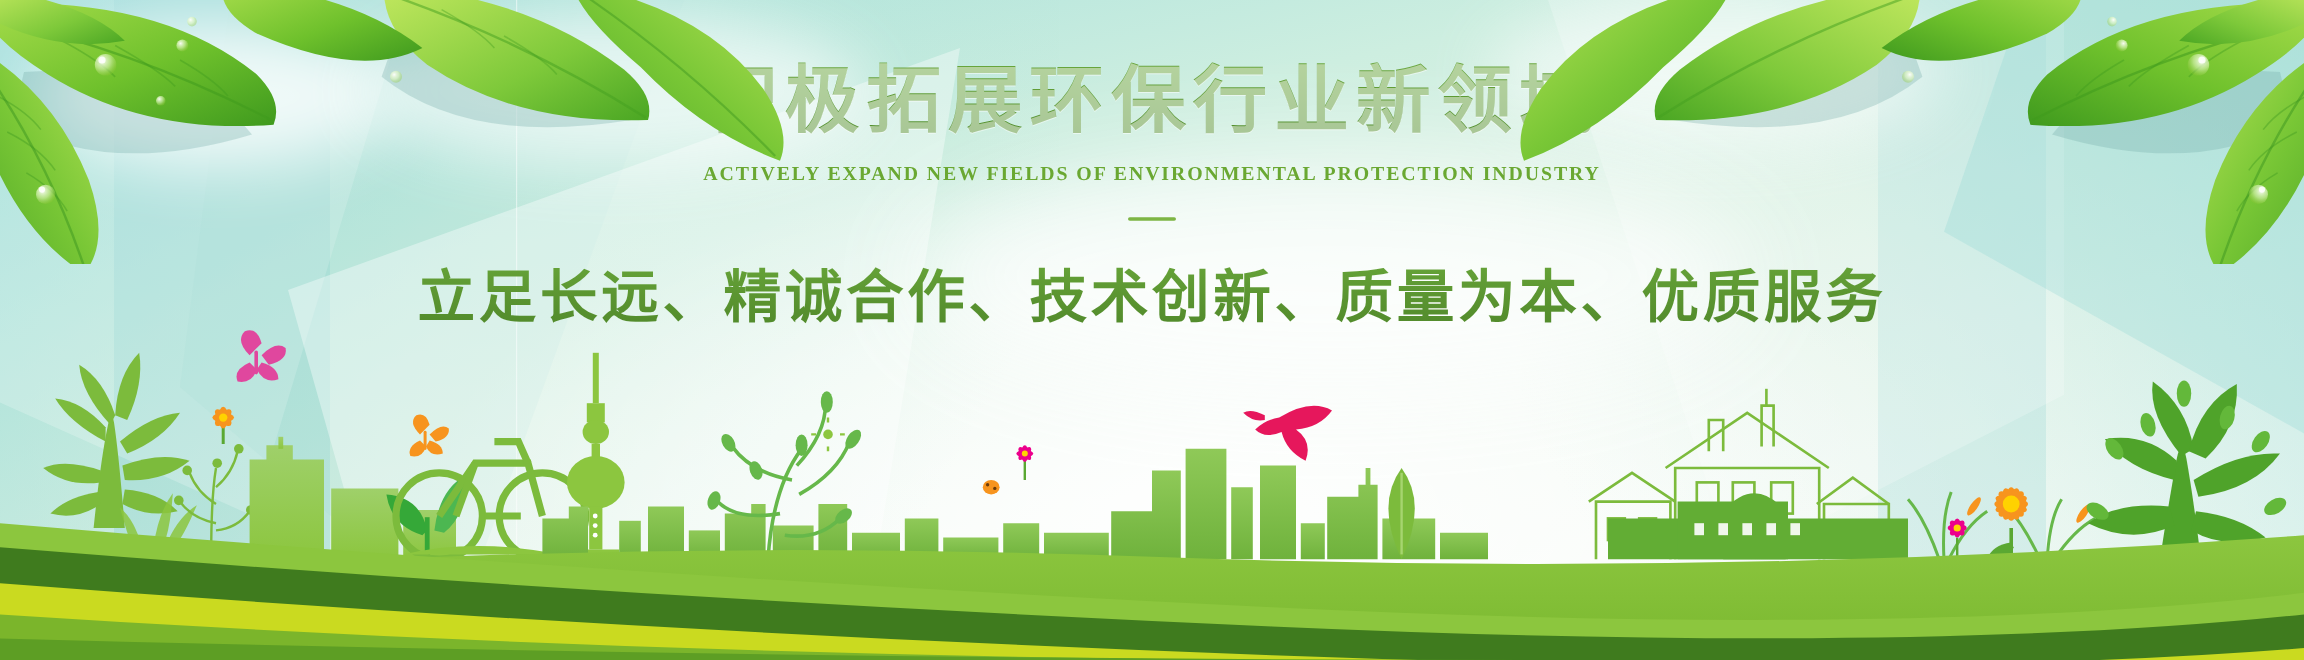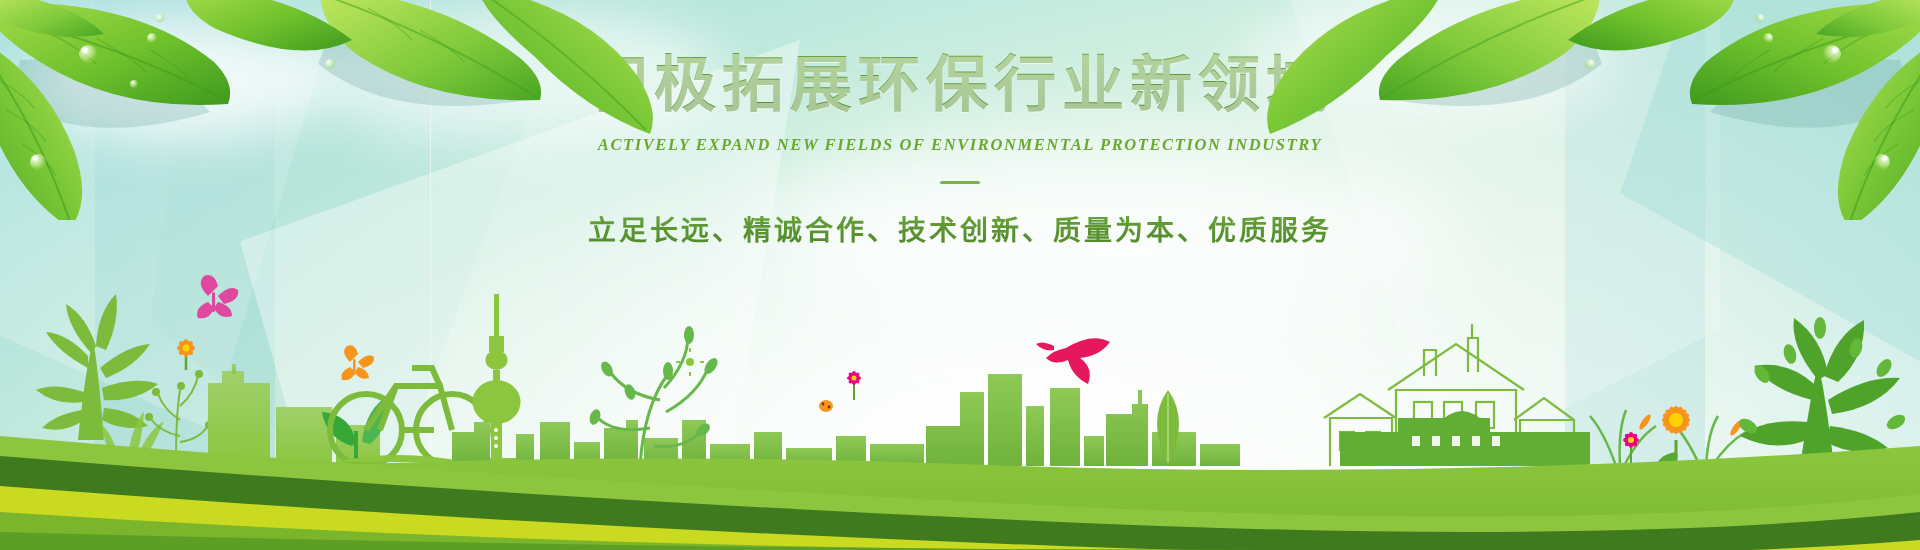--- a/index.html
+++ b/index.html
@@ -79,32 +79,31 @@
     margin:0;
   }
   .title-en{
     font-family:"Liberation Serif","DejaVu Serif",serif;
     font-weight:700;
     font-size:16.5px;
     letter-spacing:1.6px;
     color:#6aa832;
     margin:16px 0 0 0;
     white-space:nowrap;
-    font-style:italic;
   }
   .divider{
     width:40px;height:3px;
     background:#7db544;
     margin:26px auto 0 auto;
     border-radius:2px;
   }
   .tagline{
     font-family:Liberation Mono, monospace;
     font-weight:700;
-    font-size:28px;
+    font-size:48px;
     letter-spacing:3px;
     color:#5d9633;
     margin:24px 0 0 0;
     background:linear-gradient(180deg,#6aa93b 0%,#5b9531 55%,#4f882a 100%);
     -webkit-background-clip:text;background-clip:text;
     -webkit-text-fill-color:transparent;
   }
 
   
   .ground-layer{position:absolute;left:0;bottom:0;width:1920px;height:300px;z-index:20;}

